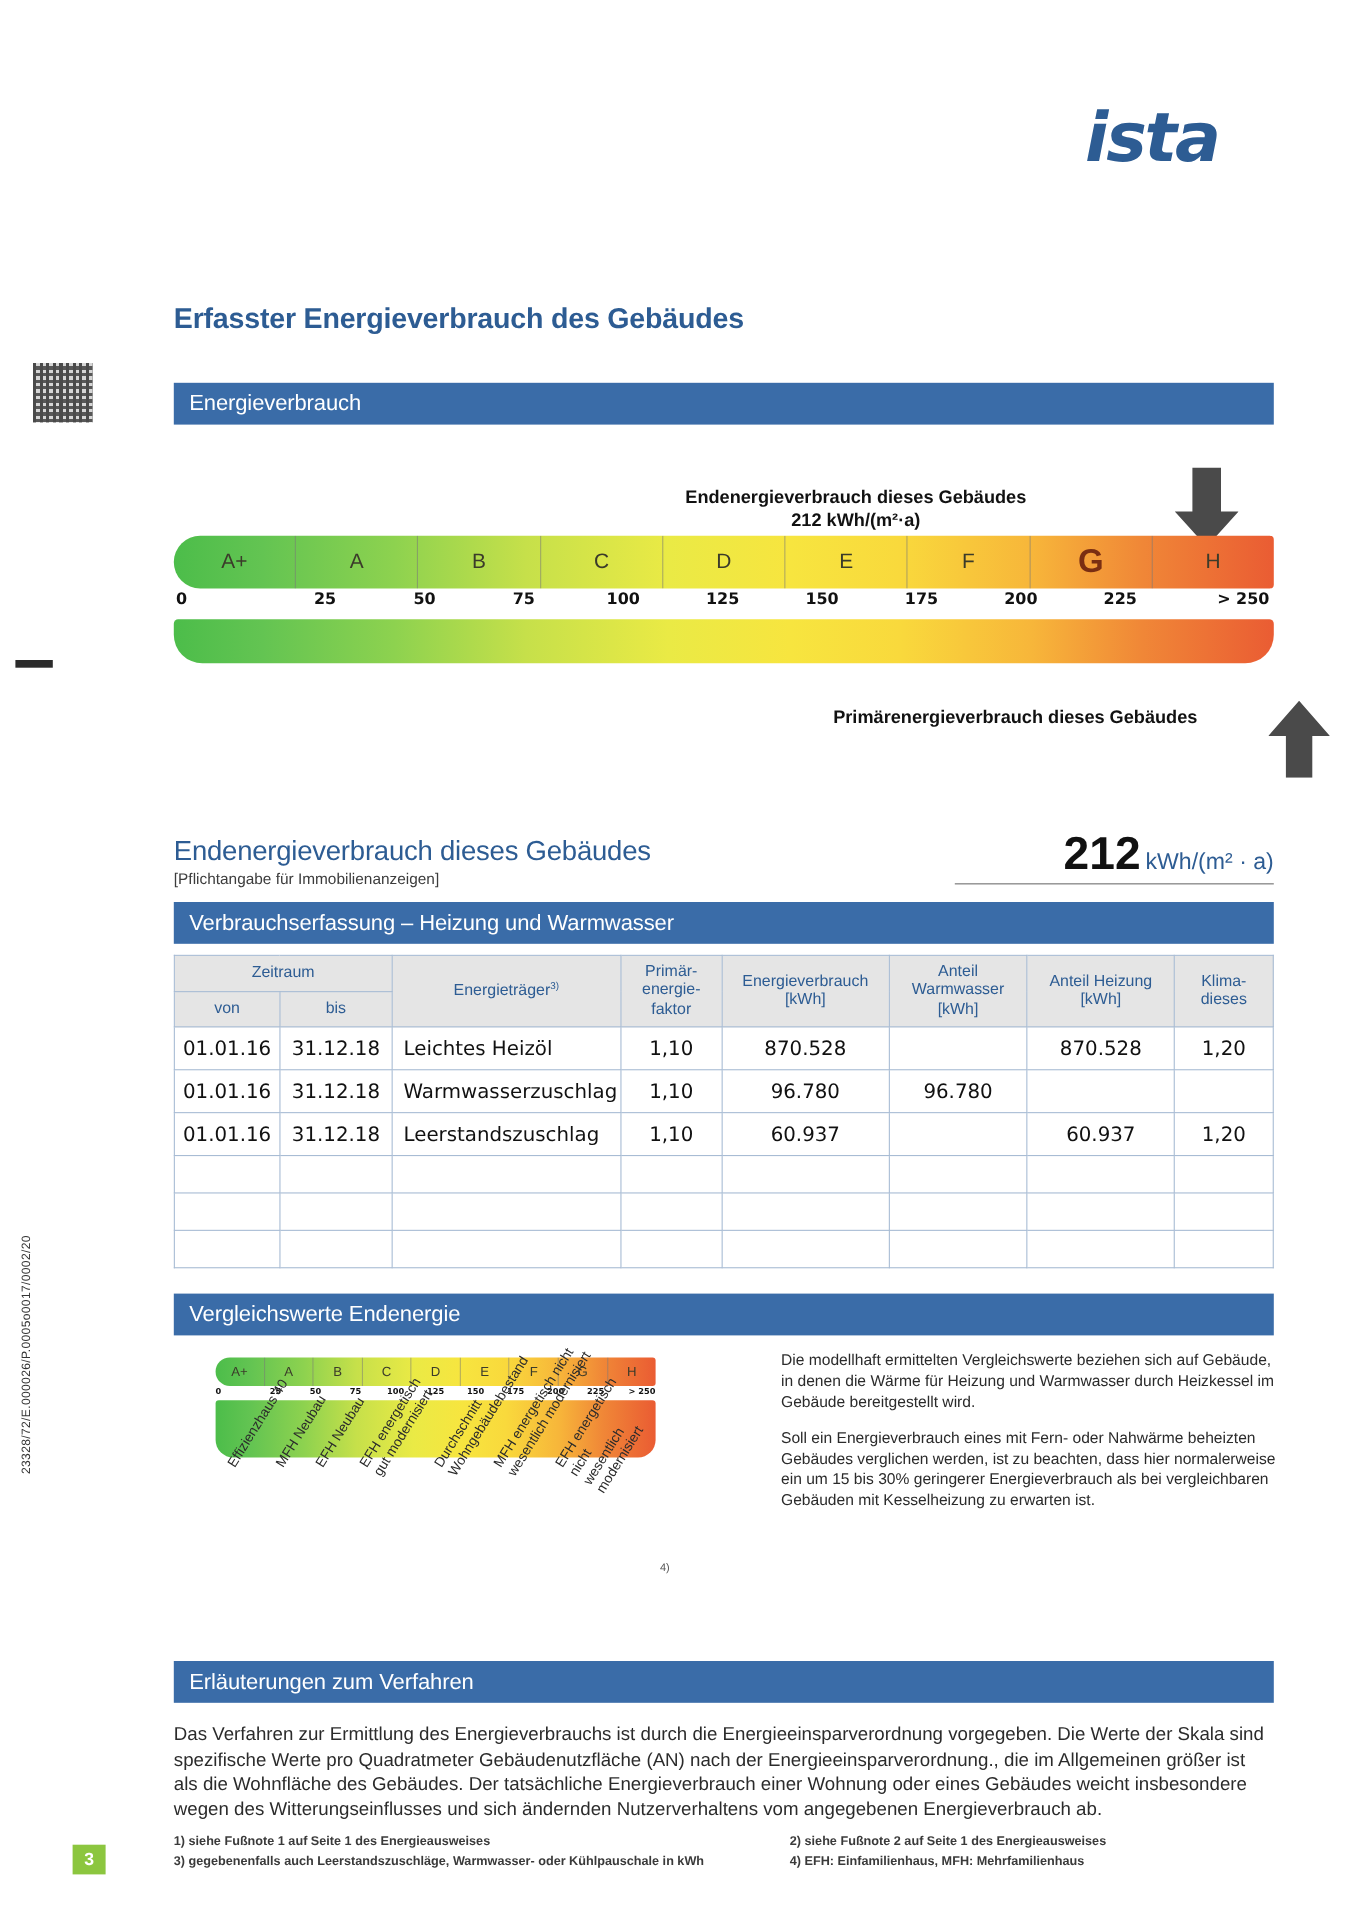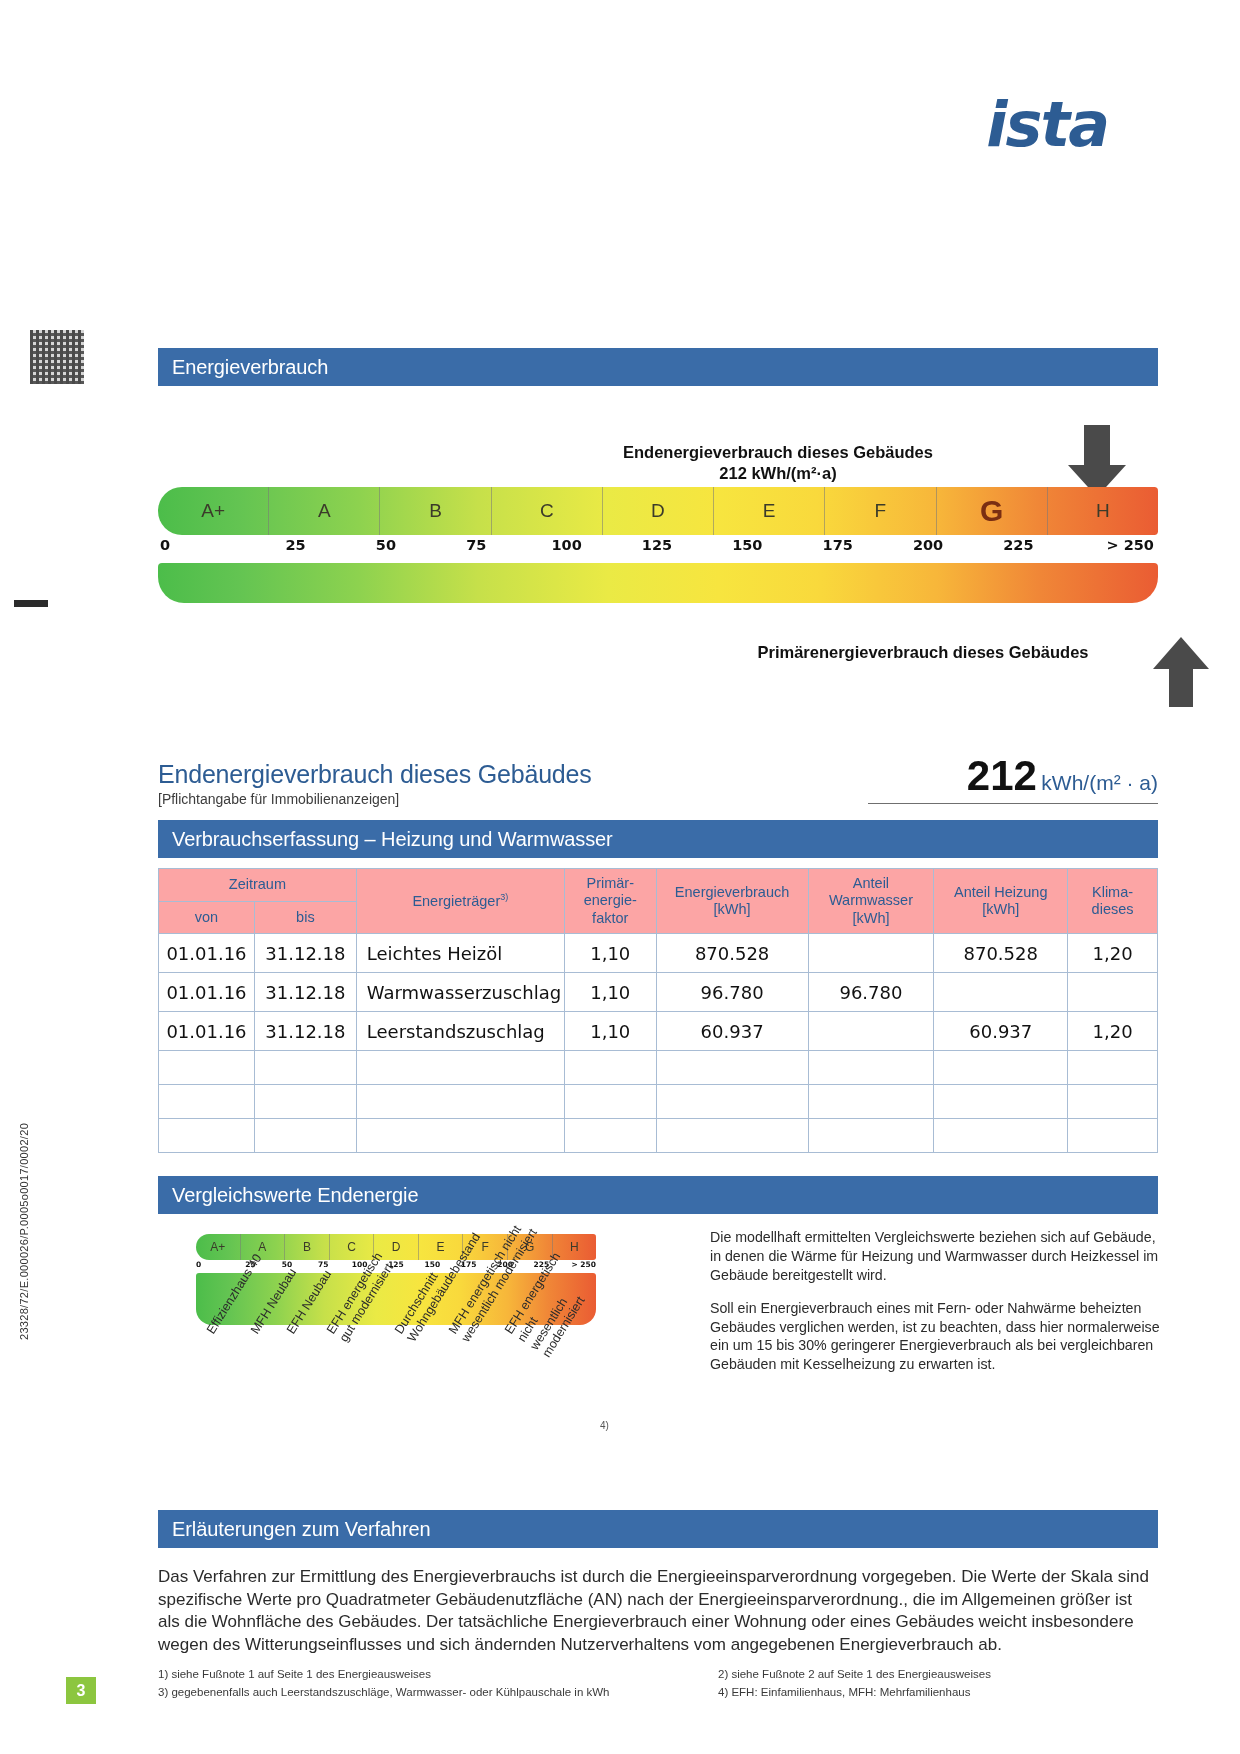--- a/index.html
+++ b/index.html
@@ -164,21 +164,21 @@
     position: absolute; left: 158px; top: 868px;
     width: 1000px; border-collapse: collapse;
     font-size: 15px;
   }
   table.verb th, table.verb td {
     border: 1px solid #a8bcd4; padding: 0;
   }
   table.verb thead th {
     color: #2d5c93; font-weight: normal; font-size: 14.5px;
     line-height: 1.2; padding: 6px 4px; vertical-align: middle;
-    text-align: center; background: #fca5a5;
+    text-align: center; background: #e5e5e5;
   }
   table.verb thead th sup { font-size: 9px; }
   table.verb tbody td {
     height: 38px; font-size: 18px; color: #111;
     text-align: center; font-family: "DejaVu Sans", sans-serif;
   }
   table.verb tbody td.txt { text-align: left; padding-left: 10px; }
   table.verb tbody tr.empty td { height: 33px; }
 
   
@@ -231,36 +231,37 @@
 
   
   .erl {
     position: absolute; left: 158px; top: 1566px; width: 1000px;
     font-size: 17px; color: #2b2b2b; line-height: 1.33;
   }
   .fnotes {
     position: absolute; left: 158px; top: 1666px; width: 1000px;
     font-size: 11.5px; color: #3a3a3a; line-height: 1.55;
   }
-  .fnotes .row { display: flex; }
+  .fnotes .row { display: flex; font-weight: bold; }
   .fnotes .row .a { width: 560px; }
   .fnotes .row .b { flex: 1; }
 </style>
 </head>
 <body>
 
 <div class="page">
 
   <div class="logo">ista</div>
 
   <div class="dmx"></div>
   <div class="sidedash"></div>
   <div class="sidecode">23328/72/E.000026/P.0005o0017/0002/20</div>
   <div class="pagenum">3</div>
 
+  <div class="sect-h2" style="top:274px">Erfasster Energieverbrauch des Gebäudes</div>
 
   <div class="band" style="top:348px">
     <span>Energieverbrauch</span>
   </div>
 
   <div class="scalewrap">
     <div class="calloutTop">
       <div>Endenergieverbrauch dieses Gebäudes</div>
       <div>212 kWh/(m²·a)</div>
     </div>

